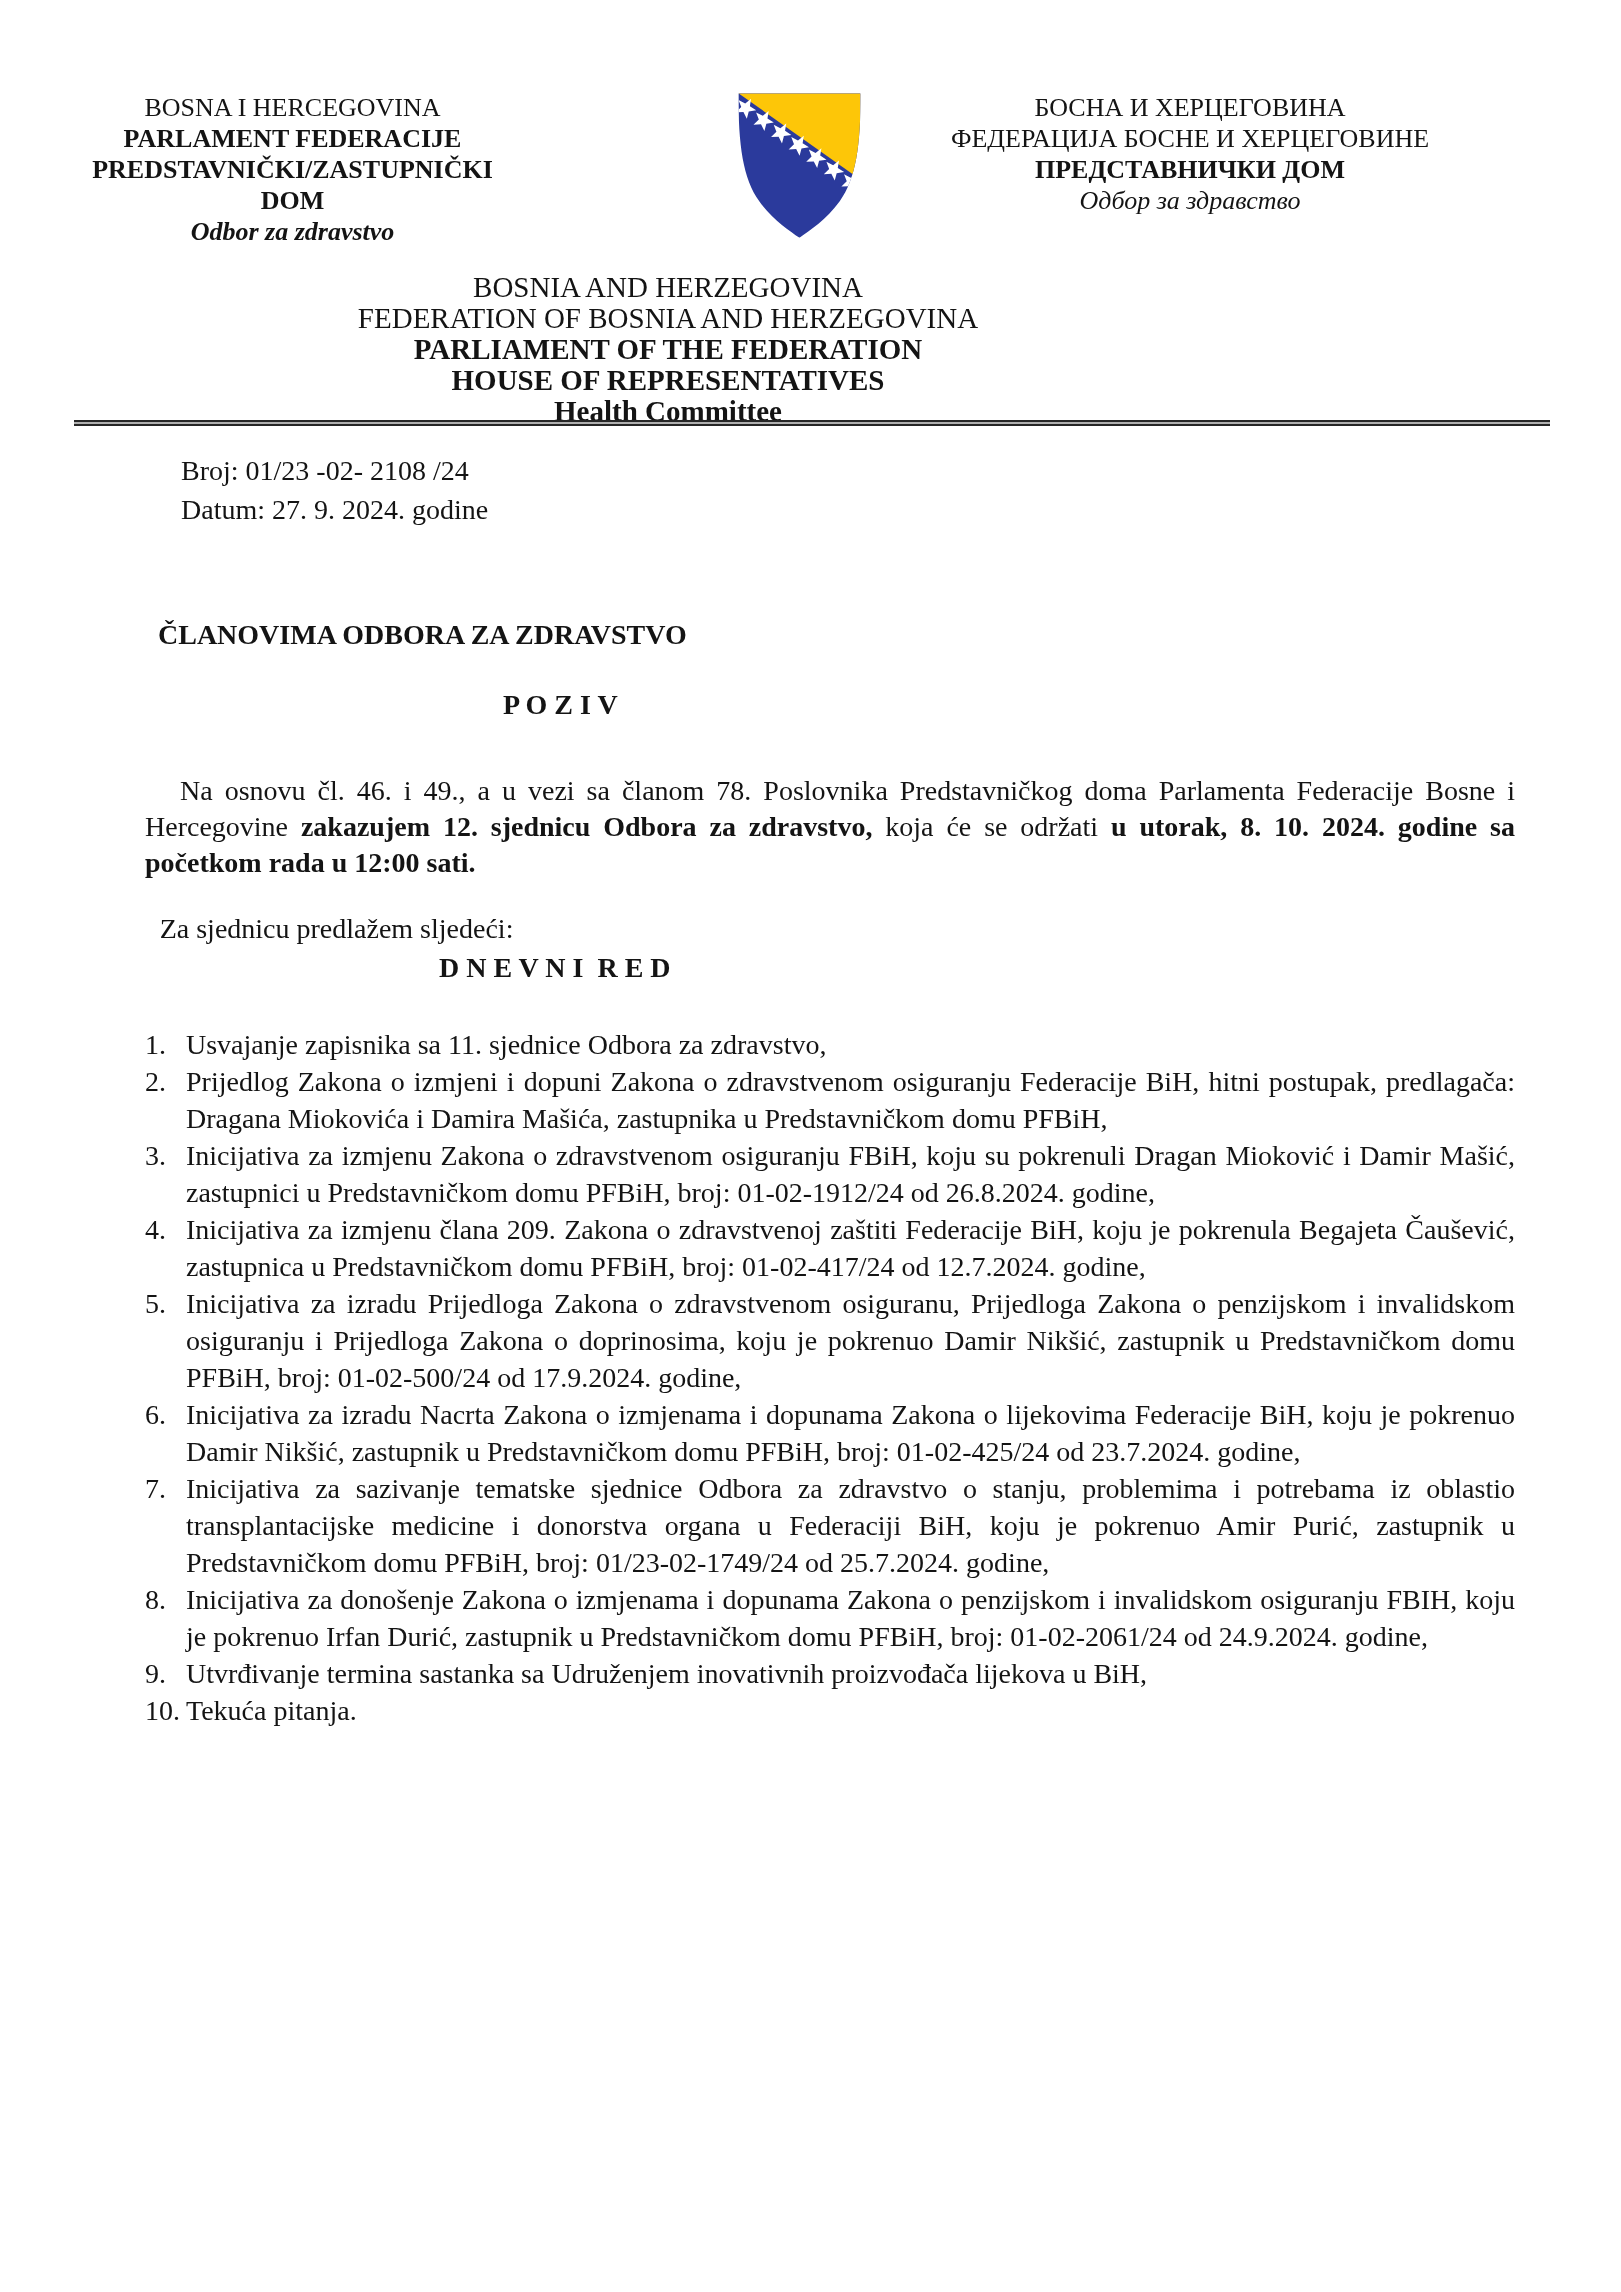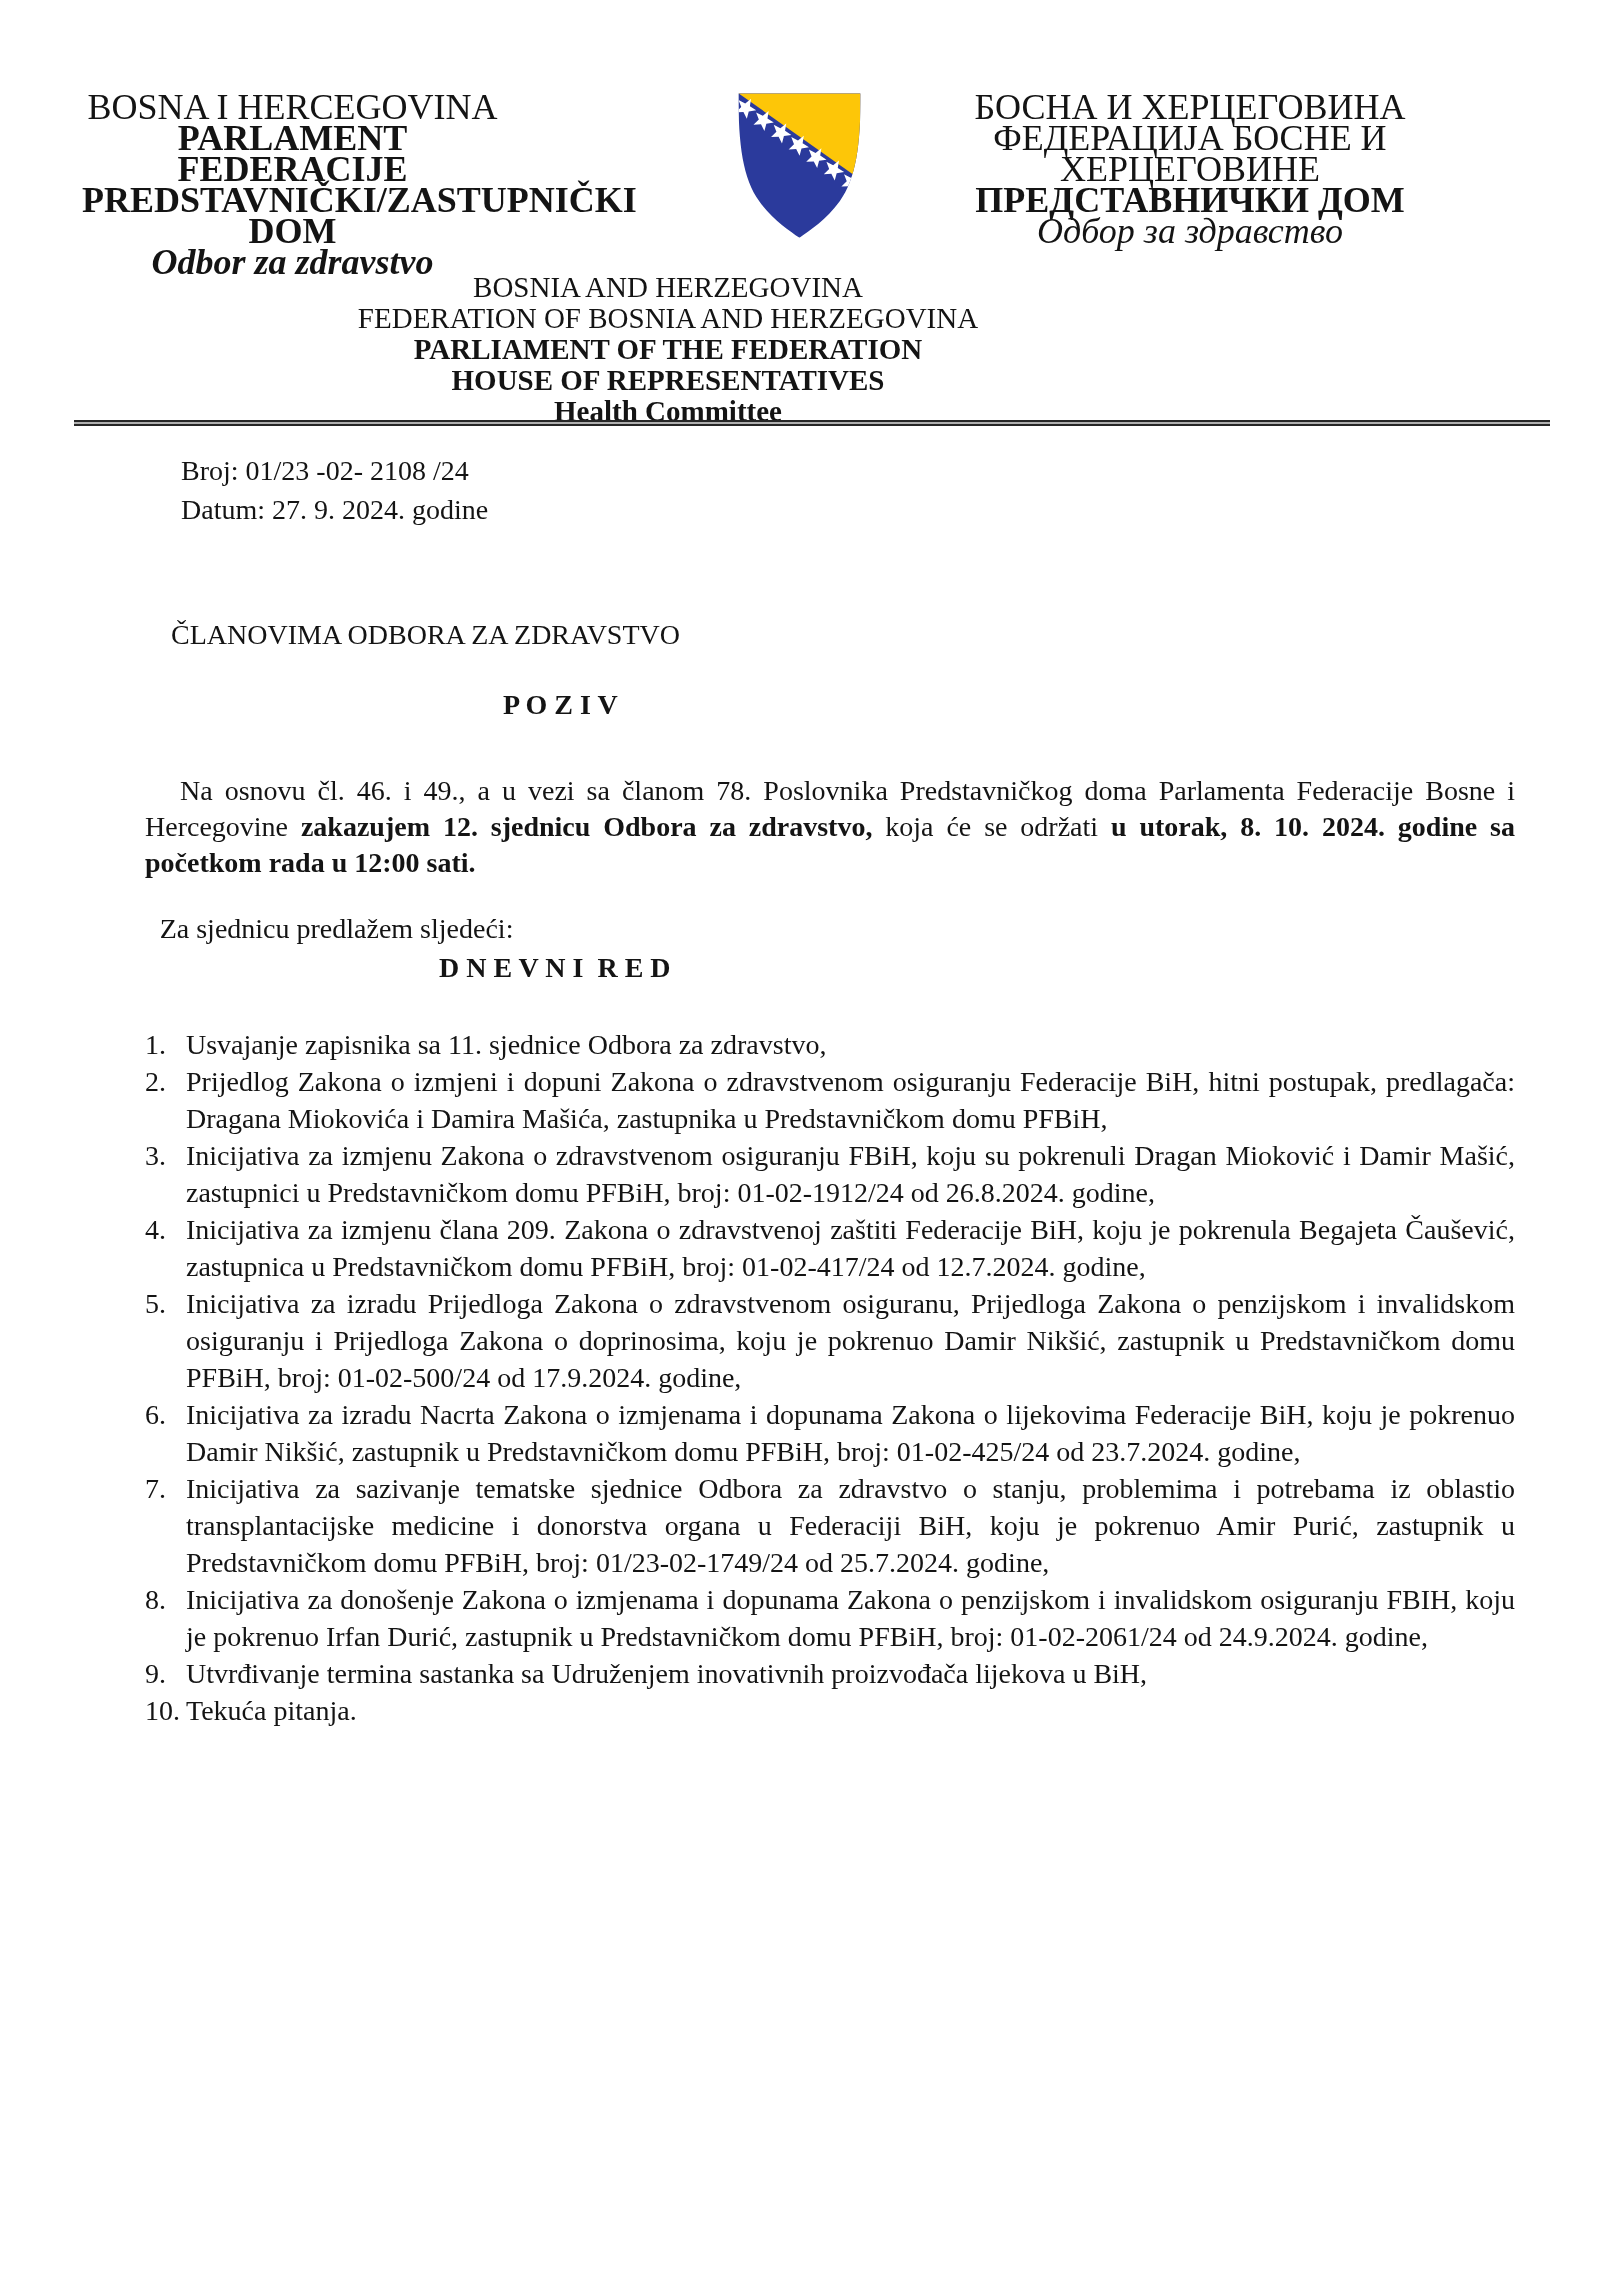--- a/index.html
+++ b/index.html
@@ -2,38 +2,38 @@
 <html><head>
 <meta charset="utf-8">
 <style>
   html,body { margin:0; padding:0; background:#e8e8e8; }
   .page {
     position:relative; width:1621px; height:2293px; margin:0 auto;
     background:#ffffff; color:#141414;
     font-family:"Liberation Serif","DejaVu Serif",serif;
     overflow:hidden;
   }
-  .hdr-block { position:absolute; text-align:center; font-size:36px; line-height:31px; }
+  .hdr-block { position:absolute; text-align:center; font-size:26px; line-height:31px; }
   .hdr-left   { left:82px;  top:92px;  width:421px; }
   .hdr-right  { left:947px; top:92px;  width:486px; }
   .hdr-center { left:325px; top:272px; width:686px; font-size:29px; line-height:31px; }
   .b  { font-weight:bold; }
   .bi { font-weight:bold; font-style:italic; }
   .i  { font-style:italic; }
   .seal { position:absolute; left:725px; top:88px; width:149px; height:155px; }
   .divider {
     position:absolute; left:74px; top:420px; width:1476px; height:2px;
     border-top:2.9px solid #262626; border-bottom:2.9px solid #262626; background:#b0b0b0;
   }
   .body-col {
     position:absolute; left:145px; top:451px; width:1370px;
     font-size:28px; line-height:39px;
   }
   .meta { margin-left:36px; }
-  .addressee { margin-top:86px; margin-left:26px; font-weight:normal; }
+  .addressee { margin-top:86px; margin-left:13px; font-weight:bold; }
   .doc-title { margin-top:31px; padding-left:358px; font-weight:bold; white-space:pre; }
   .intro { margin-top:49px; line-height:36px; text-indent:35px; text-align:justify; }
   .proposal { margin-top:23.5px; margin-left:14.7px; }
   .agenda-title { padding-left:294px; font-weight:bold; white-space:pre; }
   .agenda { margin-top:39px; line-height:37px; }
   .agenda-item { display:grid; grid-template-columns:41px 1fr; }
   .agenda-item .txt { text-align:justify; }
 </style>
 </head>
 <body>

